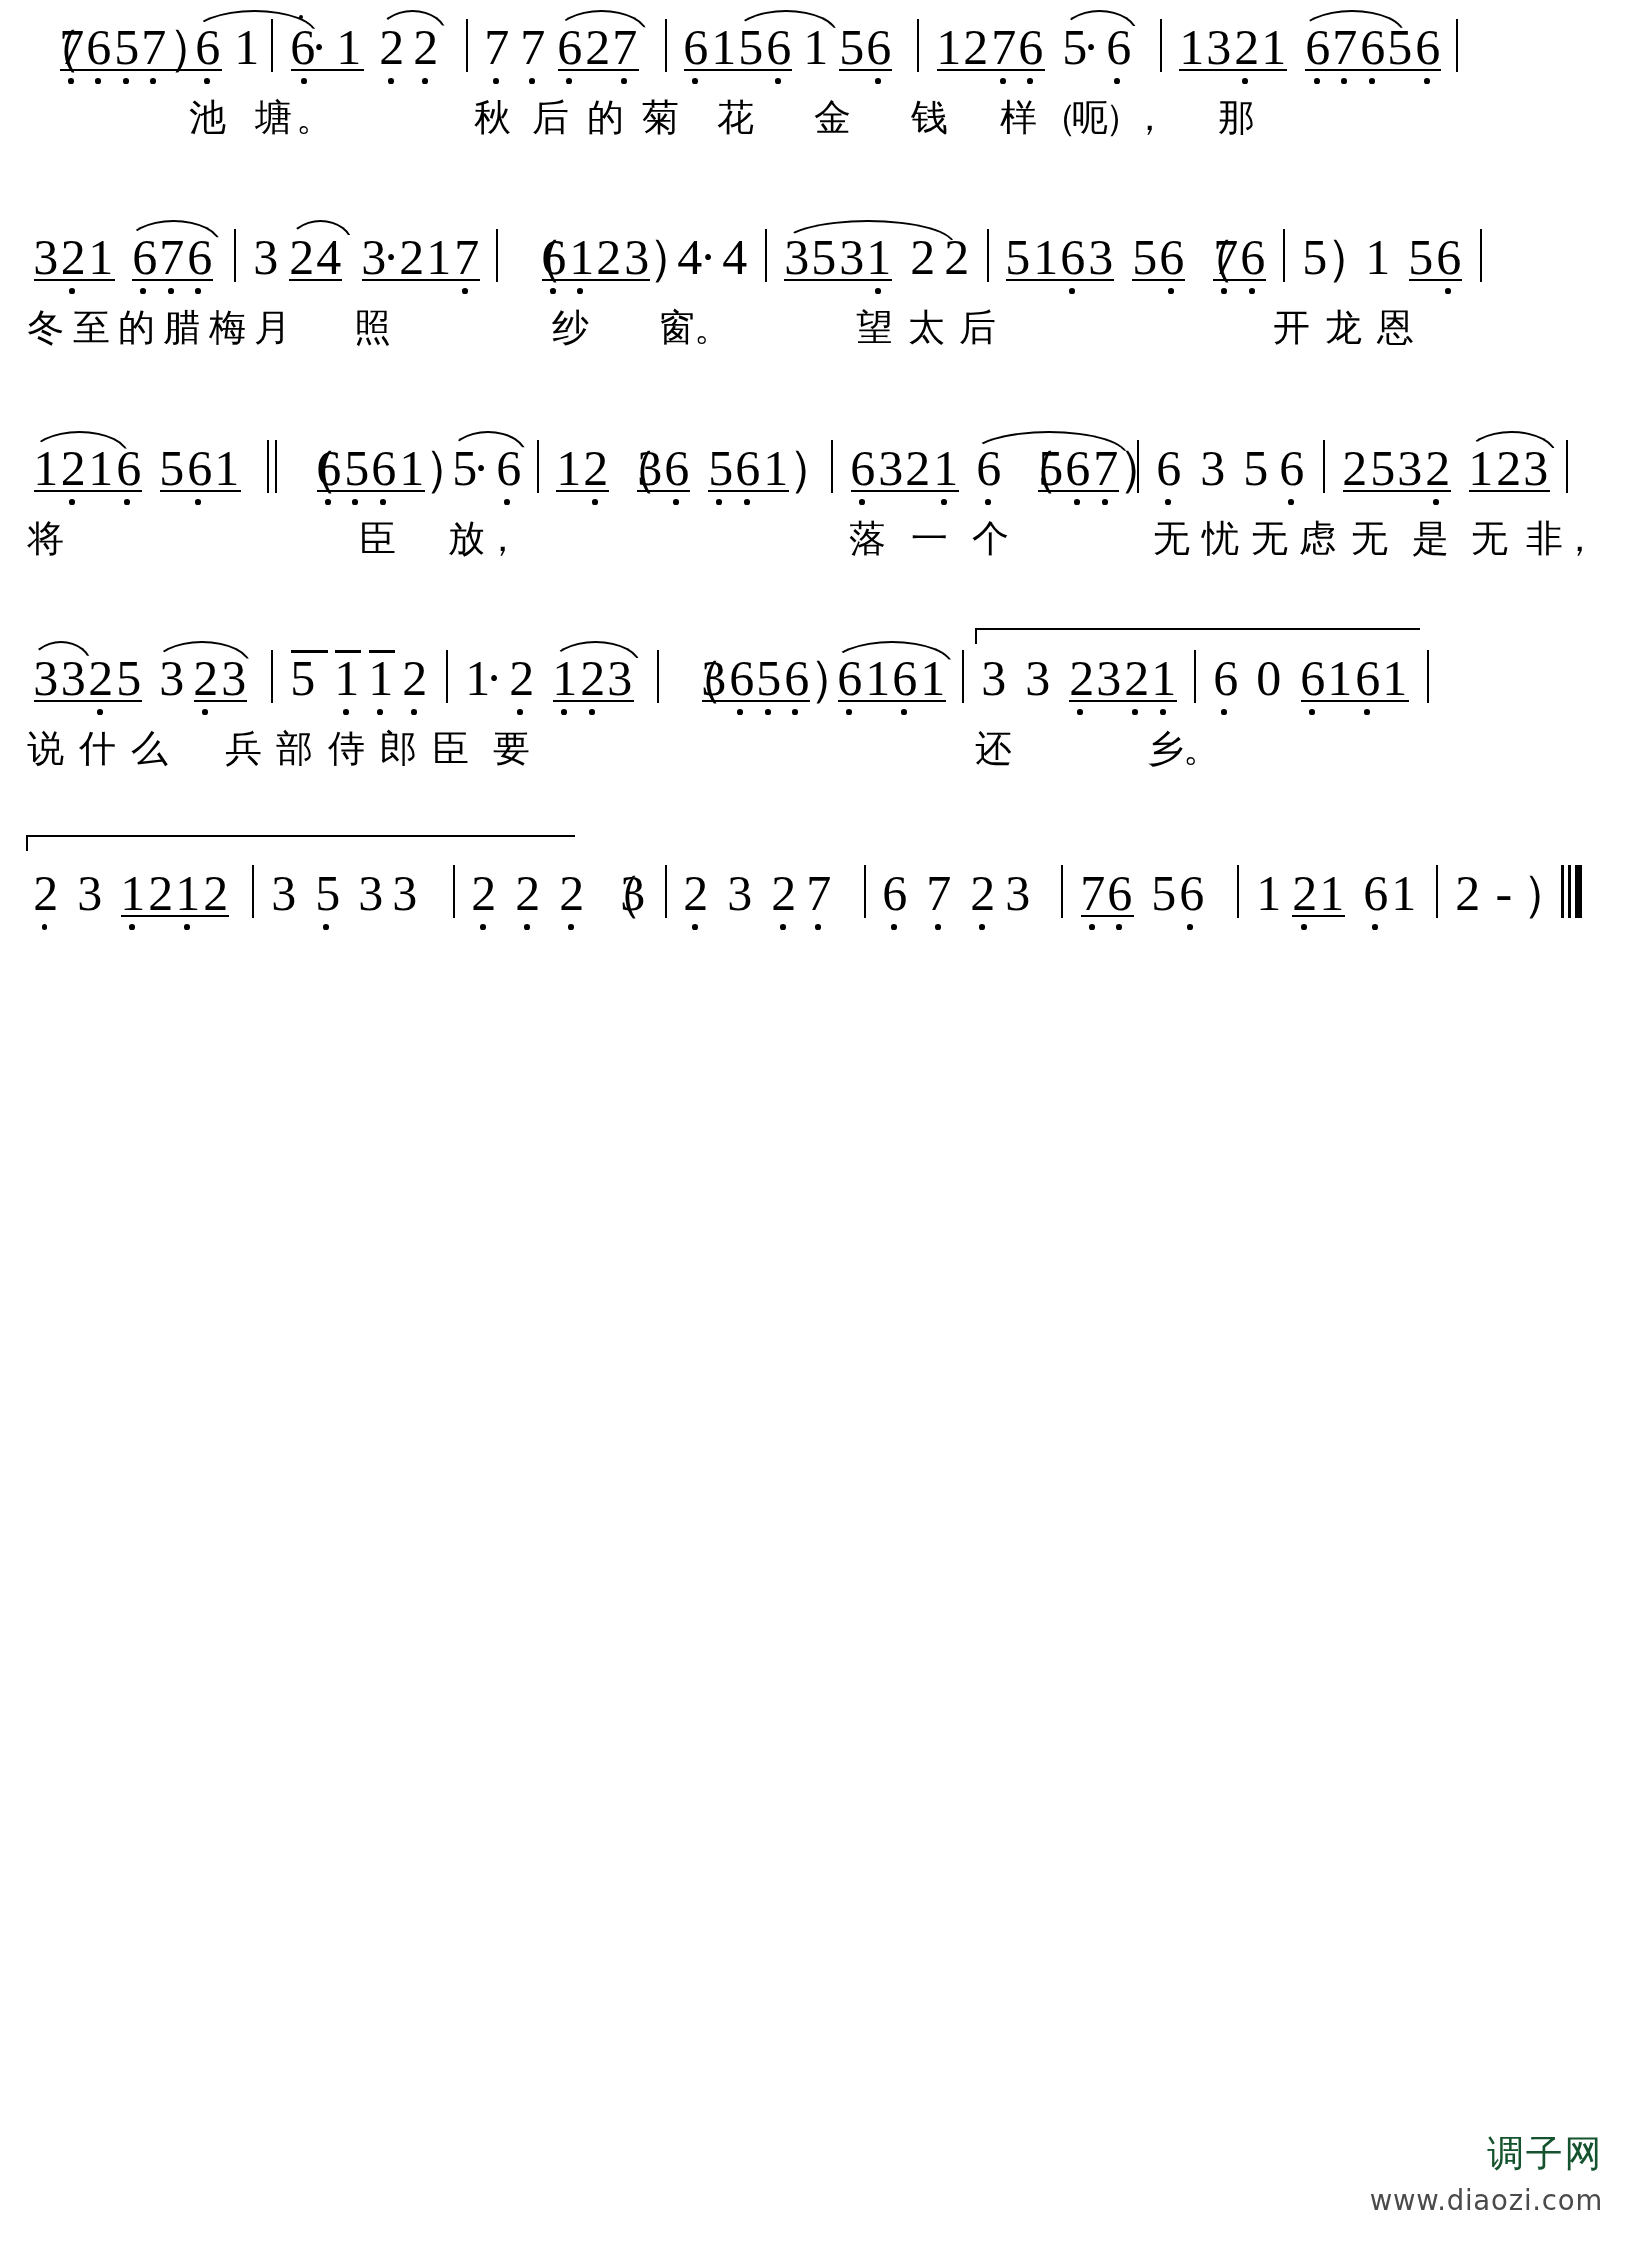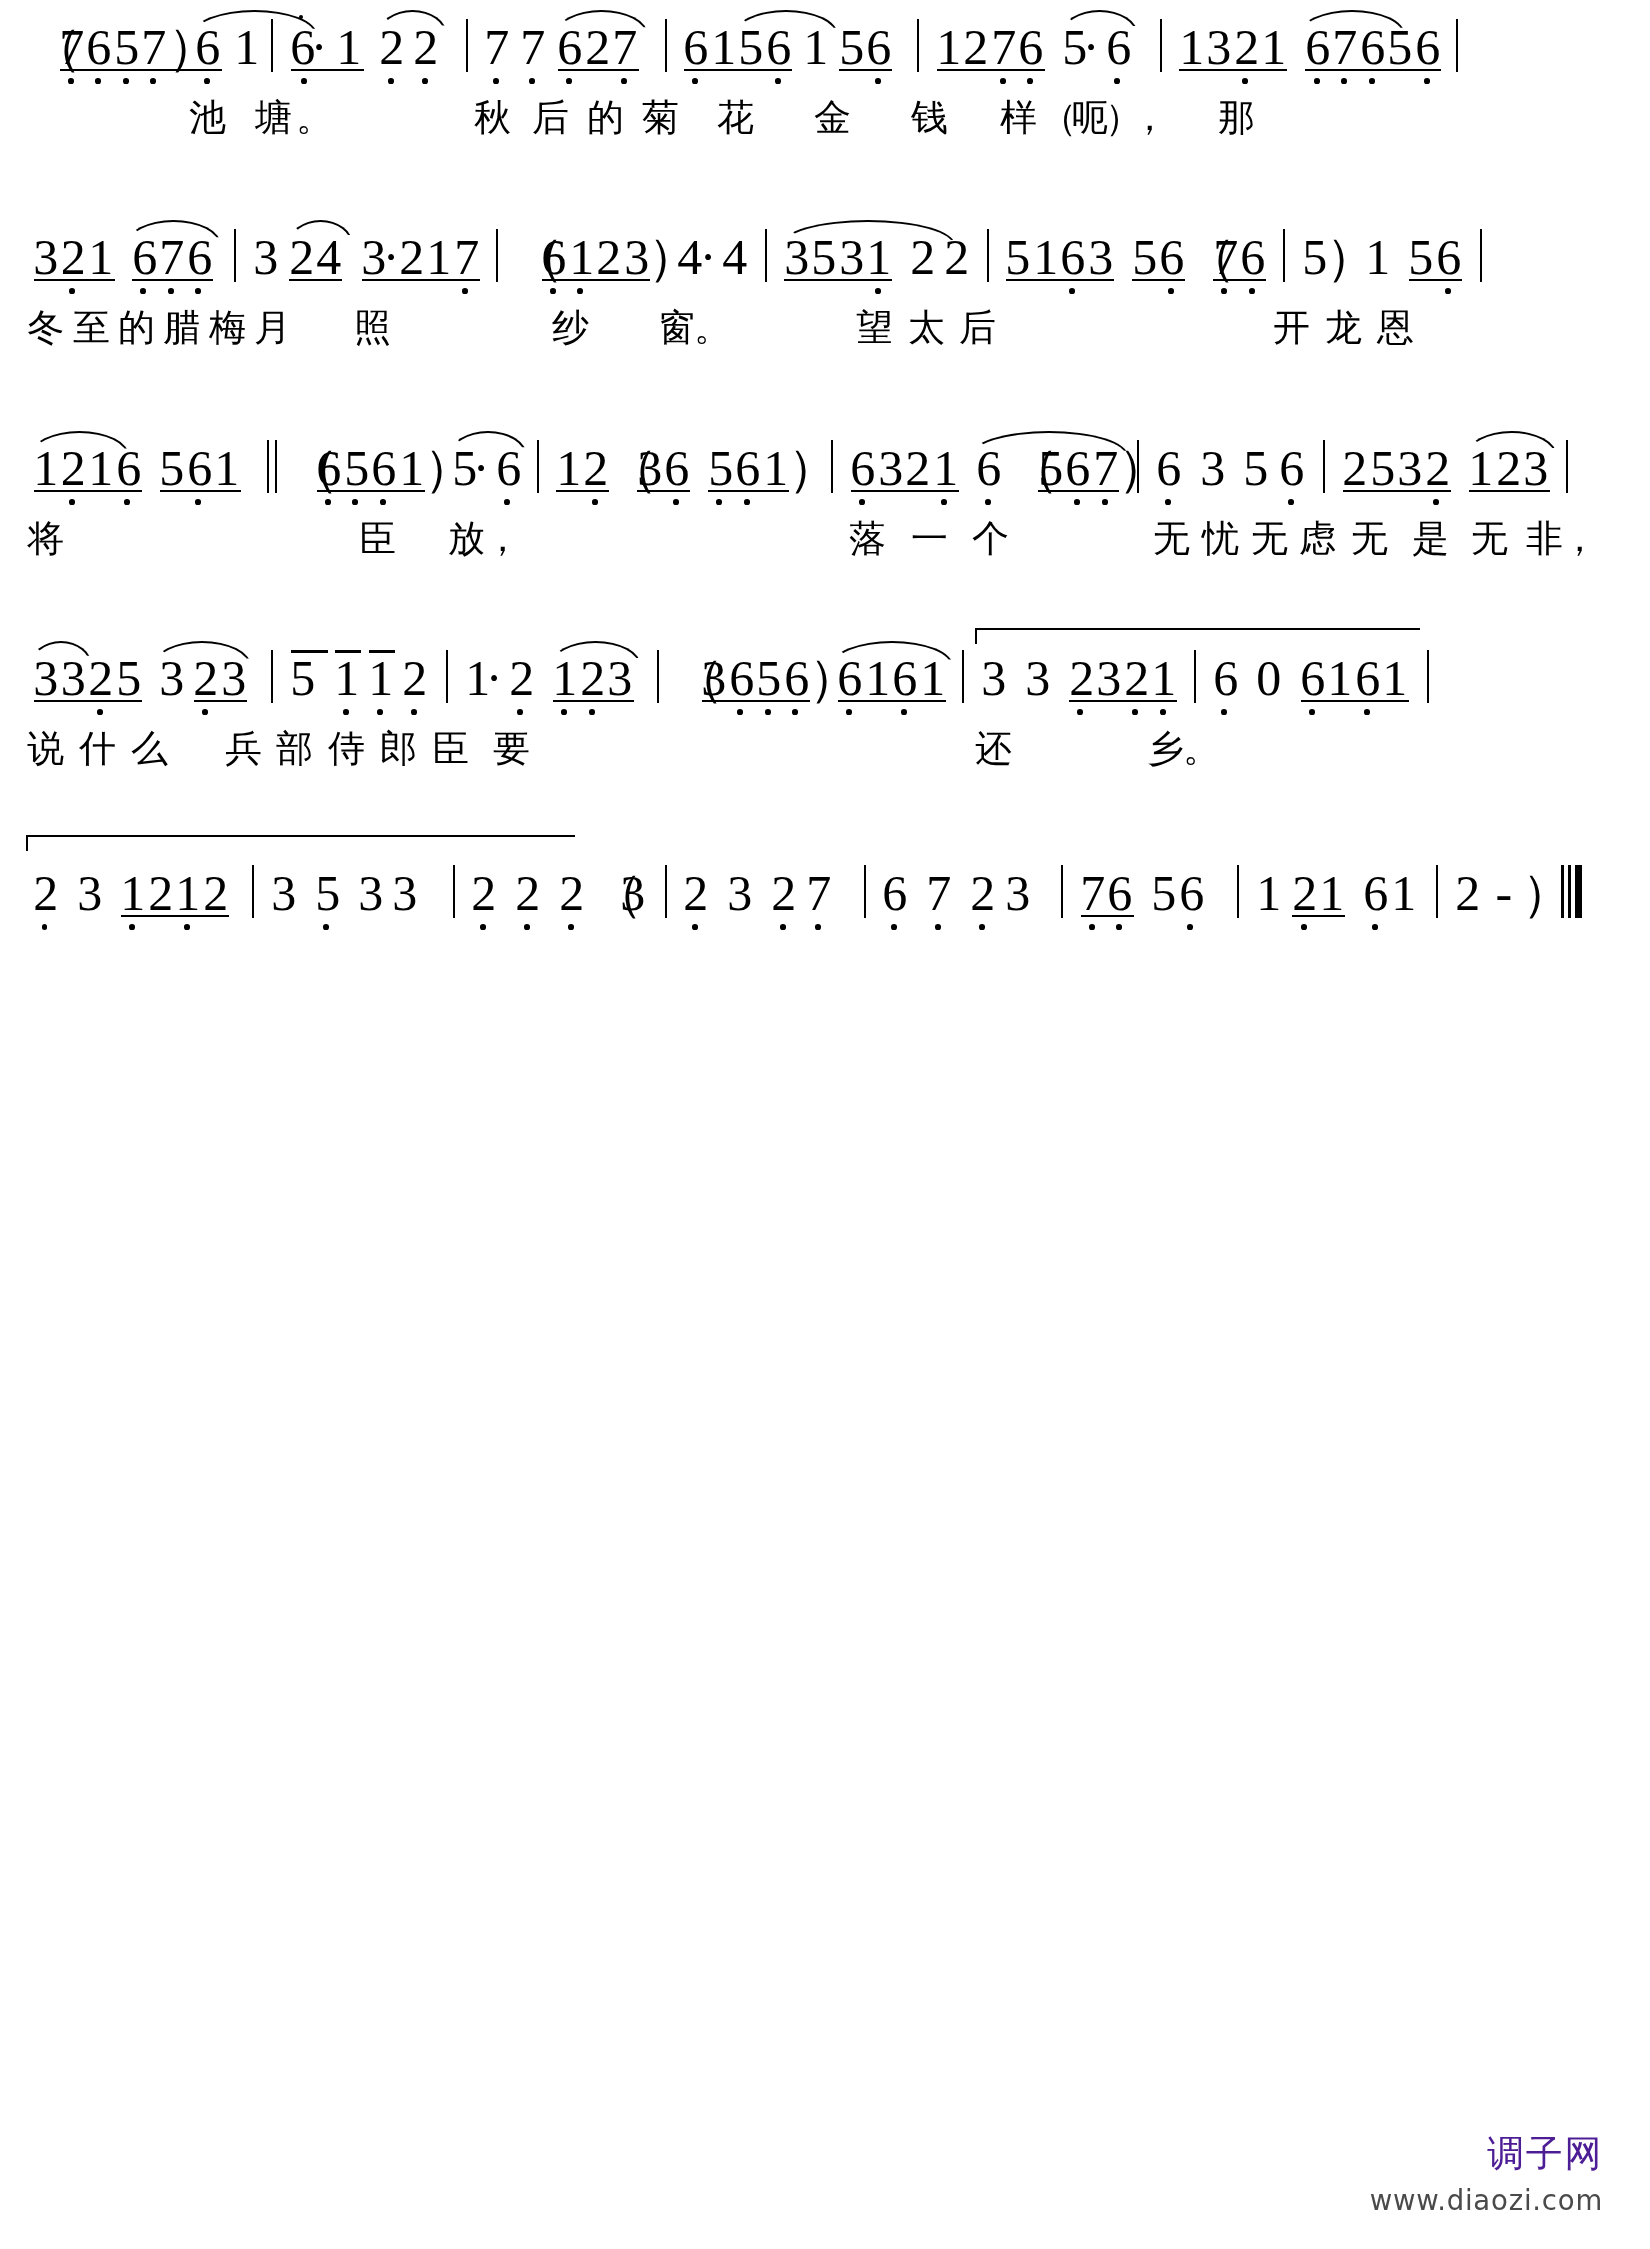--- a/index.html
+++ b/index.html
@@ -127,21 +127,21 @@
   
   #watermark {
     position: absolute;
     right: 47px;
     bottom: 34px;
     text-align: right;
     font-family: "DejaVu Sans", sans-serif;
   }
   #wm-cn {
     font-size: 37px;
-    color: #4c1d95;
+    color: #14532d;
     letter-spacing: 1.6px;
     text-align: right;
   }
   #wm-url {
     font-size: 27.5px;
     color: #4a4a4a;
     letter-spacing: 0.8px;
     margin-top: 4.9px;
   }
 

